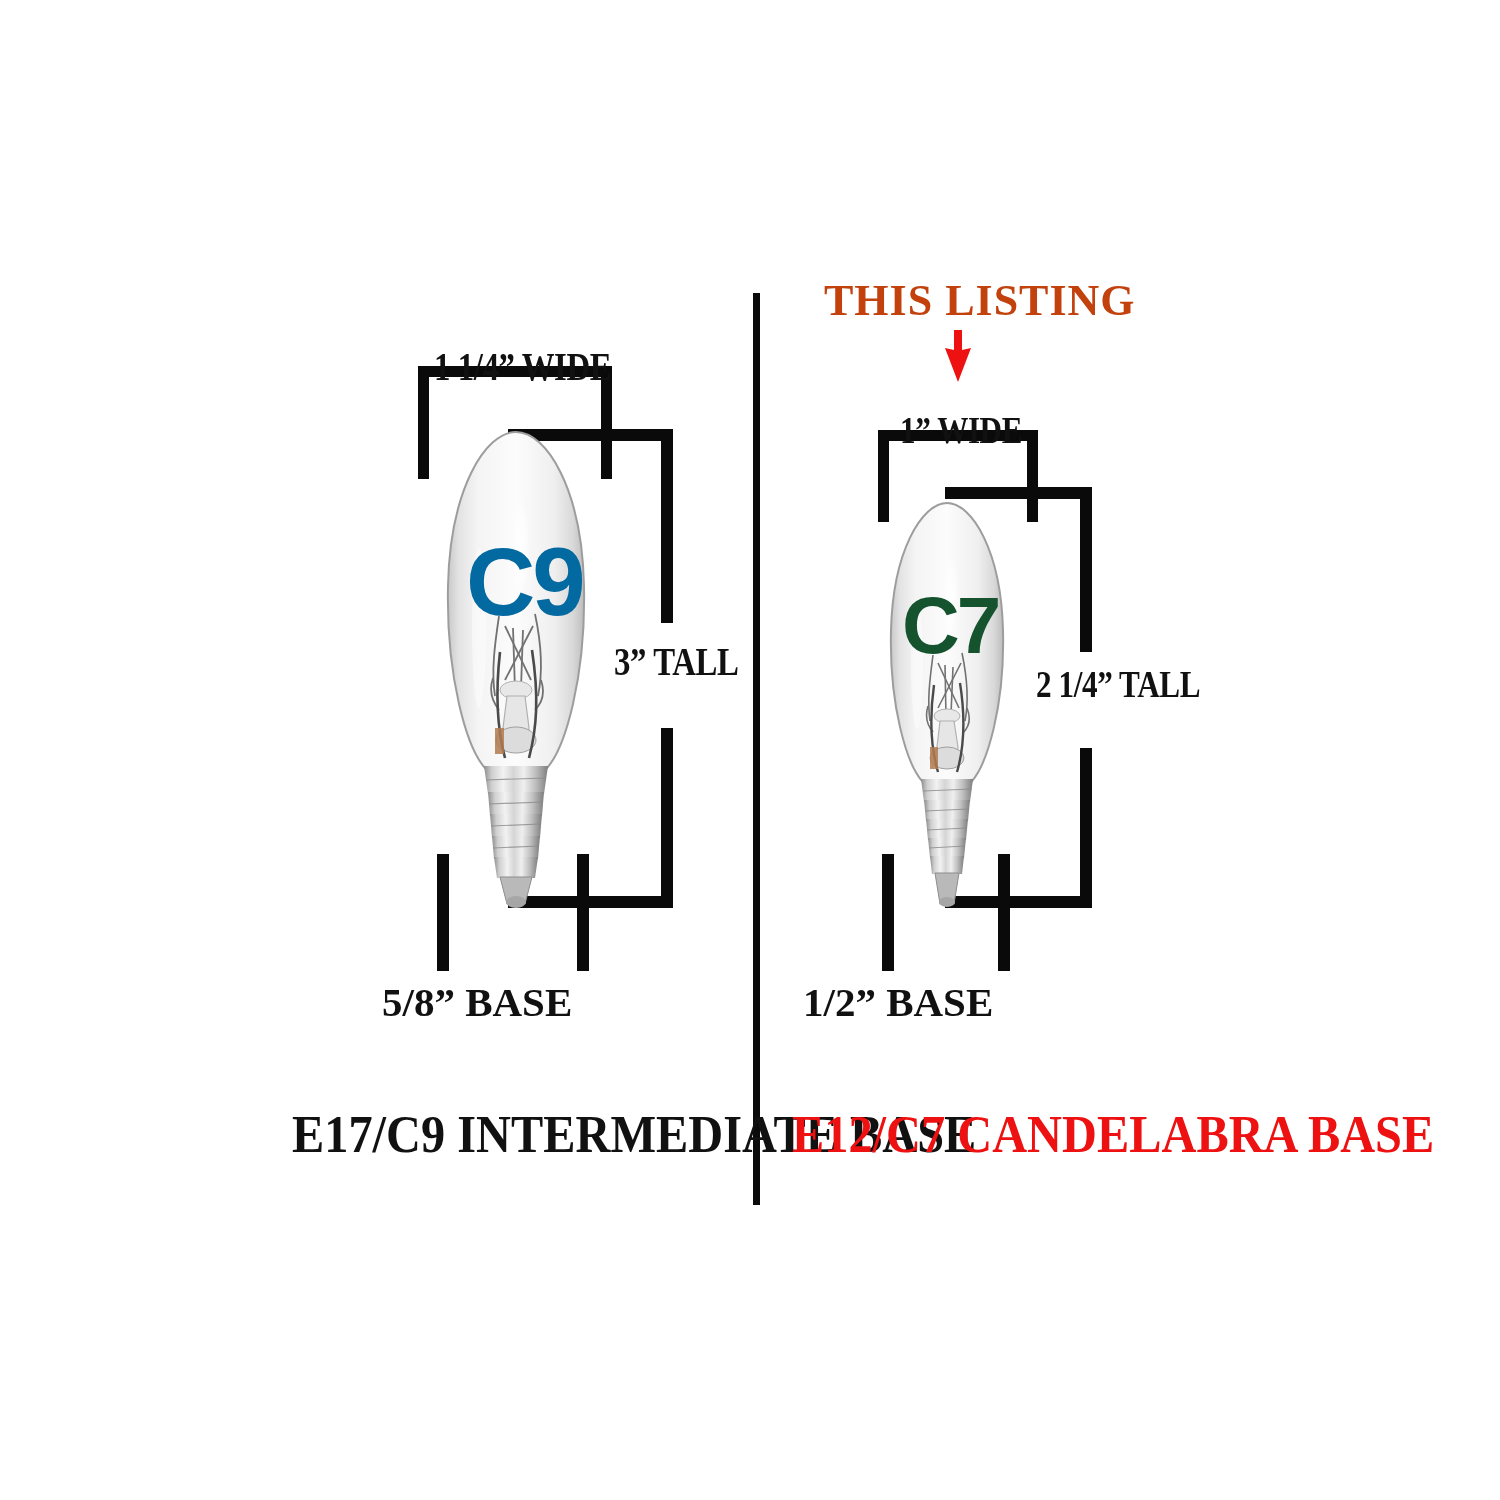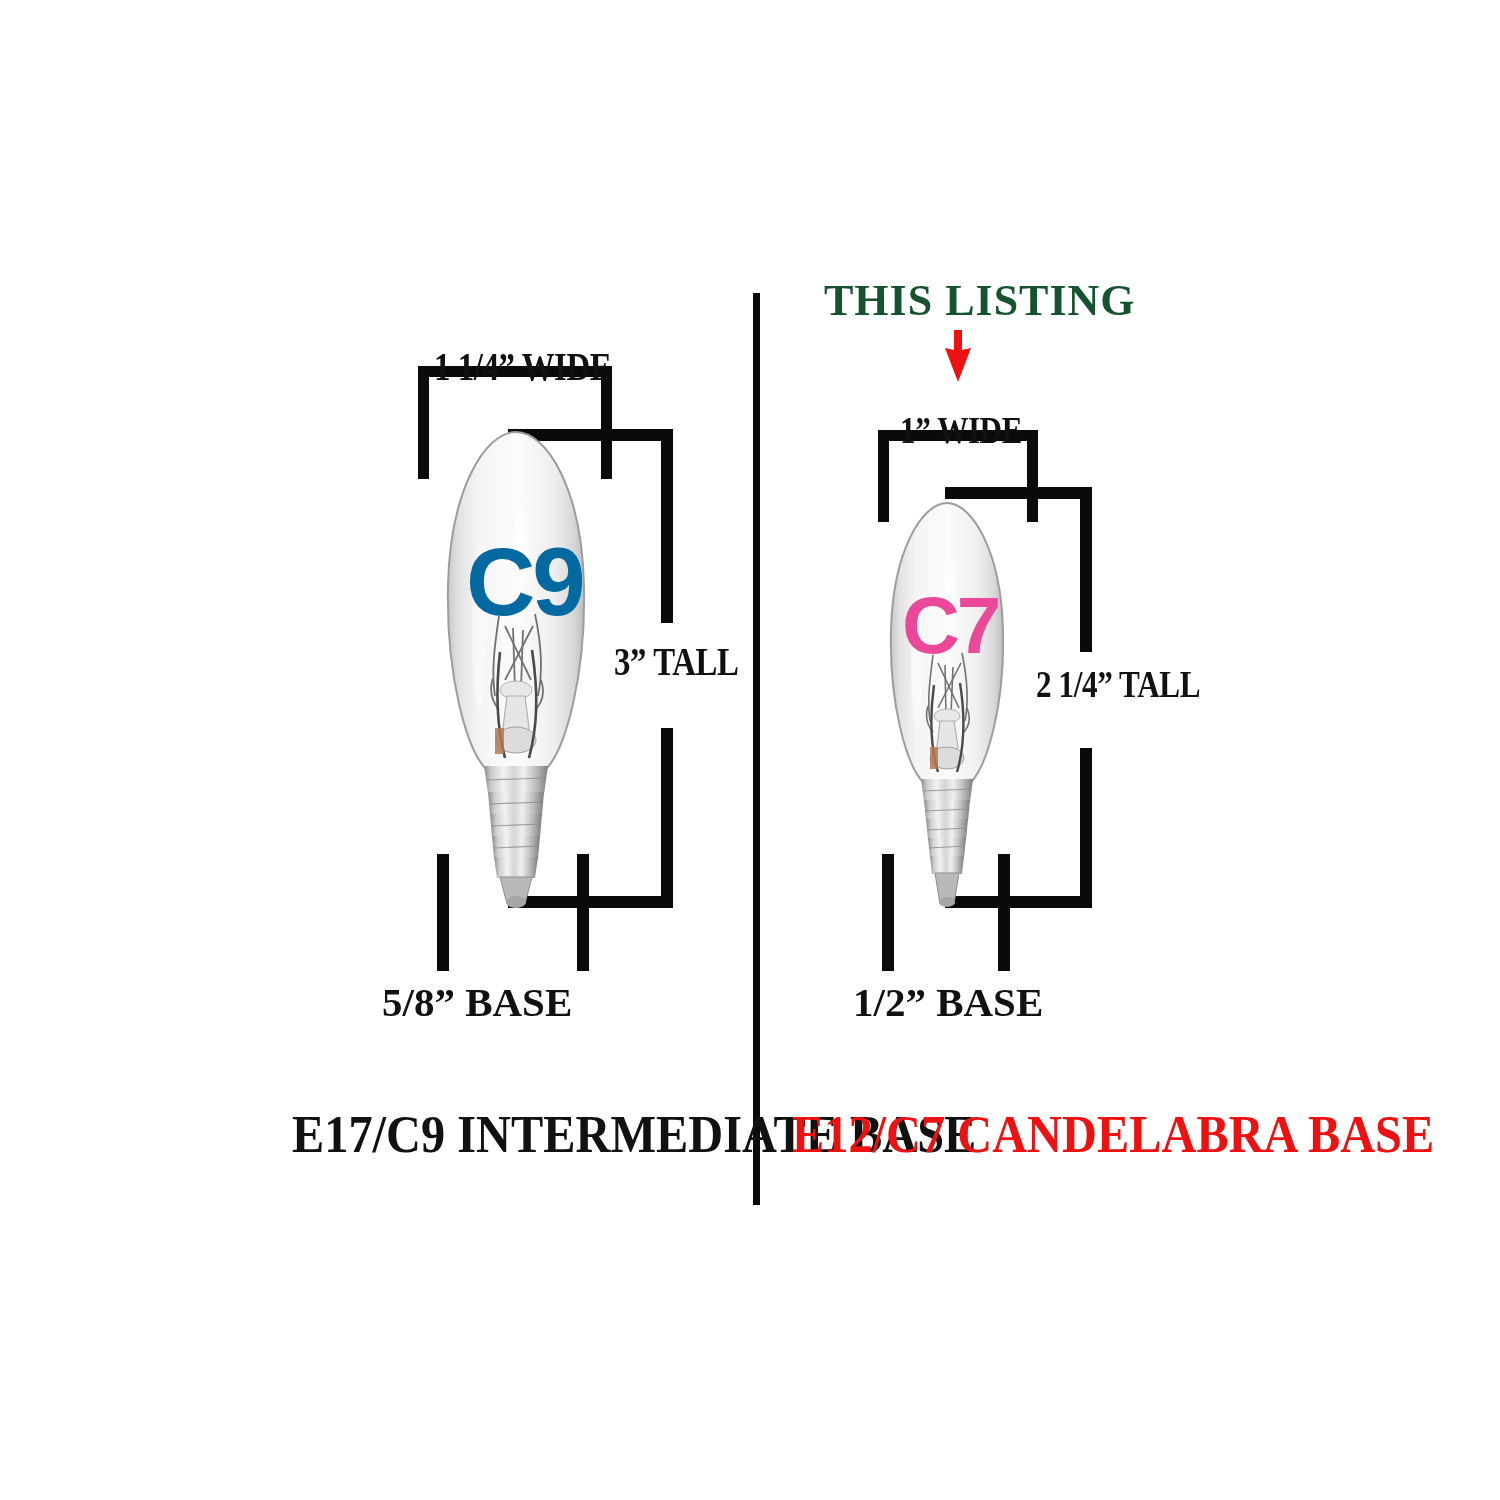--- a/index.html
+++ b/index.html
@@ -25,28 +25,28 @@
   .dimtext{
     position:absolute;
     font-family:"Liberation Serif", serif;
     font-weight:bold;
     color:#111;
     white-space:nowrap;
     letter-spacing:-0.5px;
     transform-origin:left center;
   }
   .cond{ transform:scaleX(0.82); }
-  .red{color:#ec4899;}
+  .red{color:#14532d;}
 
   .bigtitle{
     position:absolute;
     font-family:"Liberation Serif", serif;
     font-weight:bold;
     white-space:nowrap;
-    color:#14532d;
+    color:#c2410c;
   }
 
   .baselabel{
     position:absolute;
     font-family:"Liberation Serif", serif;
     font-weight:bold;
     white-space:nowrap;
     color:#111;
   }
 
@@ -191,21 +191,21 @@
     <div class="rule" style="left:945px;top:487px;width:147px;height:12px;"></div>
     <div class="rule" style="left:1080px;top:487px;width:12px;height:165px;"></div>
     <div class="rule" style="left:1080px;top:748px;width:12px;height:160px;"></div>
     <div class="rule" style="left:945px;top:896px;width:147px;height:12px;"></div>
 
     <div class="dimtext cond" style="left:1036px;top:662px;font-size:38px;">2 1/4” TALL</div>
 
     <div class="rule" style="left:882px;top:854px;width:12px;height:117px;"></div>
     <div class="rule" style="left:998px;top:854px;width:12px;height:117px;"></div>
 
-    <div class="baselabel" style="left:853px;top:978px;font-size:41px;">1/2” BASE</div>
+    <div class="baselabel" style="left:803px;top:978px;font-size:41px;">1/2” BASE</div>
 
     <div class="bulbwrap" style="left:888px;top:500px;">
       <svg width="118" height="410" viewBox="0 0 118 410">
         <defs>
           <linearGradient id="g7glass" x1="0" y1="0" x2="1" y2="0">
             <stop offset="0%" stop-color="#c9c9c9"></stop>
             <stop offset="8%" stop-color="#e3e3e3"></stop>
             <stop offset="22%" stop-color="#f4f4f4"></stop>
             <stop offset="50%" stop-color="#fcfcfc"></stop>
             <stop offset="78%" stop-color="#efefef"></stop>

